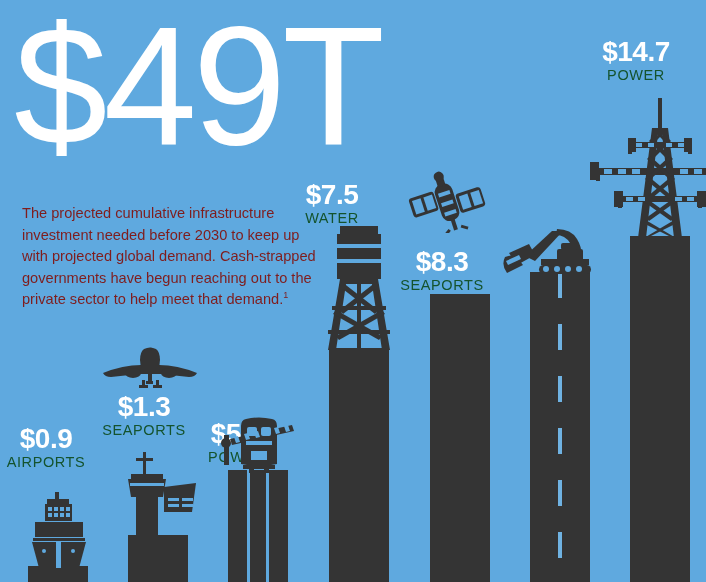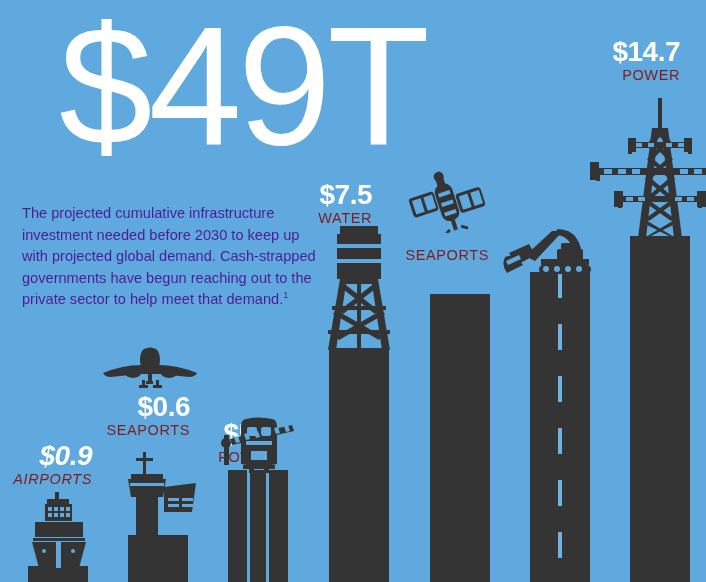--- a/index.html
+++ b/index.html
@@ -11,27 +11,26 @@
   }
   #canvas{position:absolute;left:0;top:0;width:706px;height:582px;}
 
   
   .headline{
     position:absolute;left:14px;top:2px;
     font-size:168px;line-height:168px;
     color:#ffffff;font-weight:400;
     letter-spacing:-4px;
     white-space:nowrap;
-    margin-left:45px;
   }
 
   
   .intro{
     position:absolute;left:22px;top:203px;width:300px;
-    color:#4c1d95;font-size:14.6px;line-height:21.5px;
+    color:#7f1d1d;font-size:14.6px;line-height:21.5px;
     font-weight:400;
   }
   .intro sup{font-size:9px;vertical-align:super;line-height:0;}
 
   
   .bar{
     position:absolute;bottom:0;
     background:#343434;
   }
   .bar-inner{position:absolute;left:0;top:0;right:0;bottom:0;overflow:hidden;}
@@ -42,28 +41,28 @@
   
   .road-dash{
     position:absolute;left:50%;margin-left:-2px;top:0;bottom:0;width:4px;
     background:repeating-linear-gradient(
       to bottom,
       #6fb2e2 0px, #6fb2e2 26px,
       transparent 26px, transparent 52px);
   }
 
   
-  .lbl{position:absolute;text-align:right;color:#ffffff;}
+  .lbl{position:absolute;text-align:center;color:#ffffff;}
   .lbl .val{
     display:block;font-size:28px;line-height:30px;font-weight:700;
     letter-spacing:-0.5px;
   }
   .lbl .cat{
     display:block;font-size:14.5px;line-height:16px;font-weight:400;
-    letter-spacing:0.6px;color:#7f1d1d;
+    letter-spacing:0.6px;color:#14532d;
   }
 
   
   .icon{position:absolute;}
   .icon svg{display:block;}
 </style>
 </head>
 <body>
 
 <div id="canvas">
@@ -90,41 +89,42 @@
   <div class="bar" style="left:430px;width:60px;height:288px;"></div>
 
   <div class="bar" style="left:530px;width:60px;height:310px;">
     <div class="bar-inner">
       <div class="road-dash"></div>
     </div>
   </div>
 
   <div class="bar" style="left:630px;width:60px;height:346px;"></div>
 
-  <div class="lbl" style="left:0px;top:441px;width:92px;font-style:italic;">
+  <div class="lbl" style="left:0px;top:424px;width:92px;">
     <span class="val">$0.9</span>
     <span class="cat">AIRPORTS</span>
   </div>
 
   <div class="lbl" style="left:98px;top:392px;width:92px;">
-    <span class="val">$0.6</span>
+    <span class="val">$1.3</span>
     <span class="cat">SEAPORTS</span>
   </div>
 
   <div class="lbl" style="left:198px;top:371px;width:78px;margin-top:48px;">
     <span class="val">$5.1</span>
     <span class="cat">POWER</span>
   </div>
 
   <div class="lbl" style="left:292px;top:180px;width:80px;">
     <span class="val">$7.5</span>
     <span class="cat">WATER</span>
   </div>
 
   <div class="lbl" style="left:395px;top:247px;width:94px;">
+    <span class="val">$8.3</span>
     <span class="cat">SEAPORTS</span>
   </div>
 
 
   <div class="lbl" style="left:592px;top:37px;width:88px;">
     <span class="val">$14.7</span>
     <span class="cat">POWER</span>
   </div>
 
   <div class="icon" style="left:24px;top:492px;">

